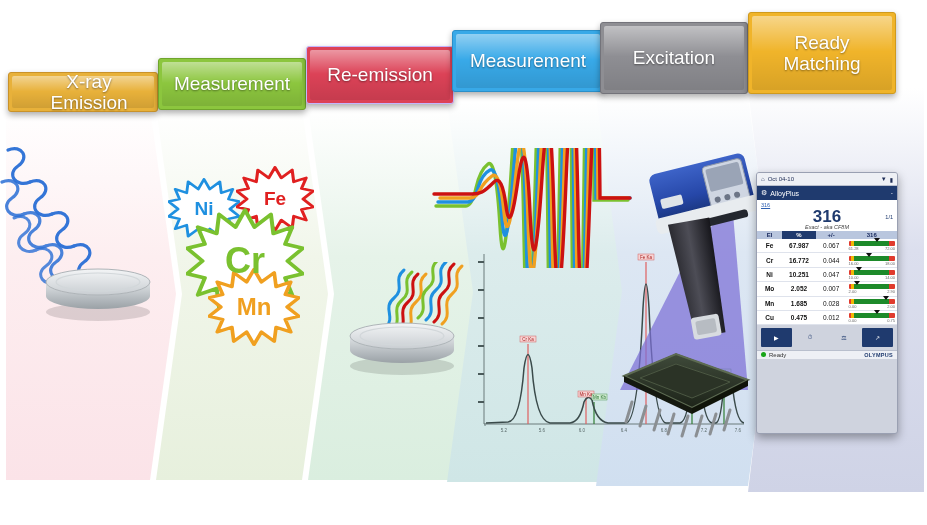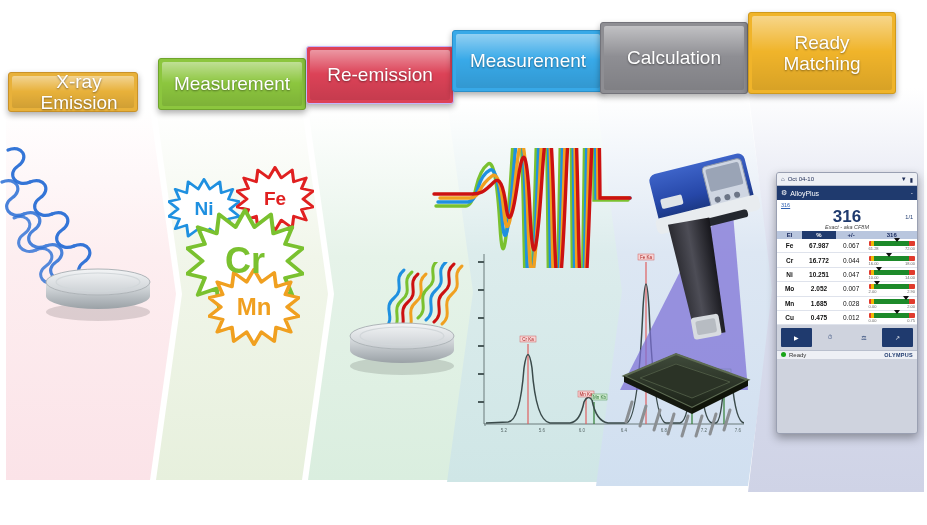--- a/index.html
+++ b/index.html
@@ -33,21 +33,21 @@
      pointer-events:none;}
   .tab span{position:relative;z-index:2;}
 
   
   .burst{position:absolute;display:flex;align-items:center;justify-content:center;
          font-weight:bold;}
   .burst svg{position:absolute;inset:0;width:100%;height:100%;}
   .burst span{position:relative;z-index:3;}
 
   
-  #device{position:absolute;left:776px;top:172px;width:142px;width:142px;height:262px;
+  #device{position:absolute;left:756px;top:172px;width:142px;width:142px;height:262px;
           background:#cfd3de;border:1px solid #9aa0b2;border-radius:3px;
           box-shadow:0 4px 10px rgba(0,0,0,.35);box-sizing:border-box;
           font-size:6px;overflow:hidden;}
   #device .statusbar{height:12px;background:#eef0f5;border-bottom:1px solid #b9bfcd;
           display:flex;align-items:center;gap:3px;padding:0 4px;color:#1d2b54;font-size:6px;}
   #device .appbar{height:14px;background:#1f3a6e;color:#fff;display:flex;align-items:center;
           gap:3px;padding:0 4px;font-size:7px;justify-content:space-between;}
   #device .gradewrap{background:#fff;padding:2px 4px 1px 4px;position:relative;}
   #device .gl{color:#2a5db0;font-size:5.5px;text-decoration:underline;}
   #device .gbig{text-align:center;color:#1f3a6e;font-size:17px;font-weight:bold;line-height:1.0;}
@@ -451,30 +451,30 @@
     <div class="tbtn plain">⏱</div>
     <div class="tbtn plain">⚖</div>
     <div class="tbtn">↗</div>
   </div>
   <div class="footer">
     <span><span class="dot"></span><span>Ready</span></span>
     <span class="brand">OLYMPUS</span>
   </div>
 </div>
 
-<div class="tab" style="left:8px;top:72px;width:130px;height:40px;background:#e8b13a;border:1px solid #c9922a;padding-left:20px;">
+<div class="tab" style="left:8px;top:72px;width:150px;height:40px;background:#e8b13a;border:1px solid #c9922a;padding-left:20px;">
   <span>X-ray Emission</span>
 </div>
 <div class="tab" style="left:158px;top:58px;width:148px;height:52px;background:#8cc63e;border:1px solid #6fa52c;">
   <span>Measurement</span>
 </div>
 <div class="tab" style="left:306px;top:46px;width:148px;height:58px;background:#dc4257;border:1px solid #c4b5fd;">
   <span>Re-emission</span>
 </div>
 <div class="tab" style="left:452px;top:30px;width:152px;height:62px;background:#38a9e8;border:1px solid #2a8fc9;">
   <span>Measurement</span>
 </div>
 <div class="tab" style="left:600px;top:22px;width:148px;height:72px;background:#8e8e93;border:1px solid #73737a;">
-  <span>Calculation</span>
+  <span>Excitation</span>
 </div>
 <div class="tab" style="left:748px;top:12px;width:148px;height:82px;background:#f0b42a;border:1px solid #cf9a1d;">
   <span>Ready Matching</span>
 </div>
 
 </body></html>

